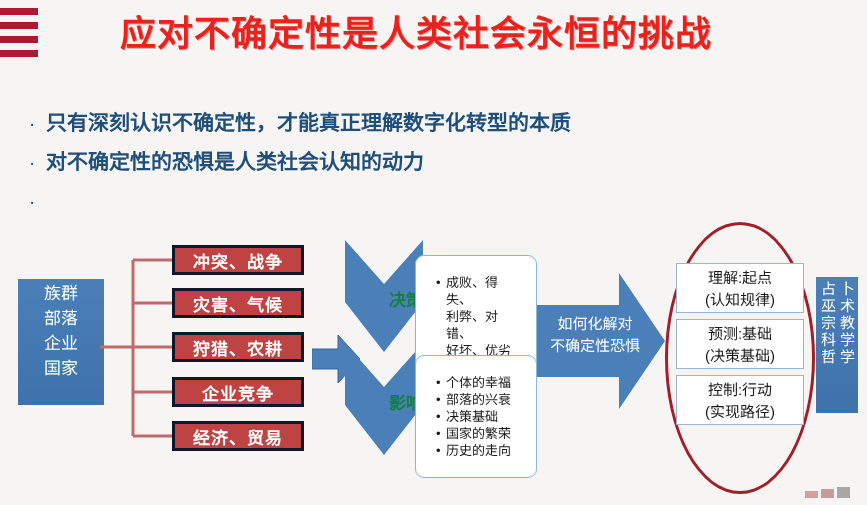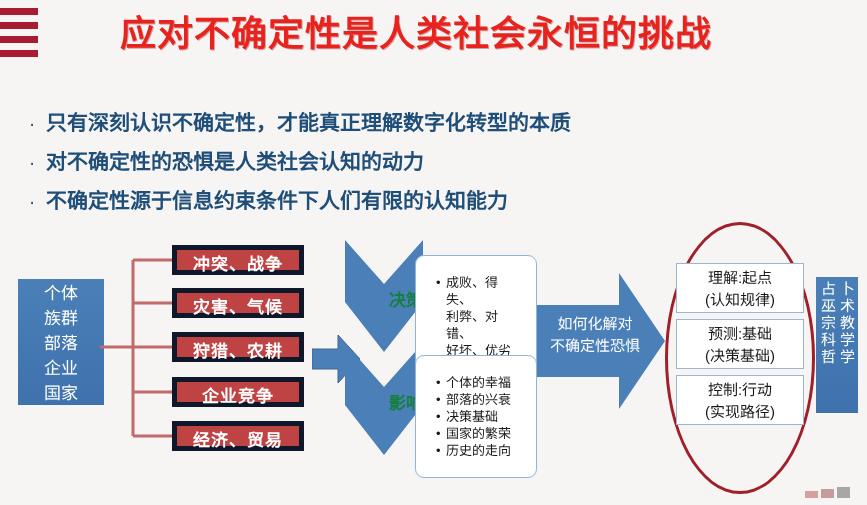--- a/index.html
+++ b/index.html
@@ -38,21 +38,21 @@
     color:#ffffff;font-size:17px;line-height:25px;text-align:center;
     padding-top:2px;box-sizing:border-box;
   }
 
   
   .conn{position:absolute;left:100px;top:25px;width:72px;height:215px;}
 
   
   .rbox{
     position:absolute;left:172px;width:132px;height:30px;
-    background:#bf4343;border:5px solid #0f172a;
+    background:#bf4343;border:3px solid #0f172a;
     color:#ffffff;font-size:17px;font-weight:bold;
     line-height:30px;text-align:center;letter-spacing:1px;
     box-sizing:border-box;
   }
 
   
   .smallarrow{position:absolute;left:312px;top:118px;width:48px;height:52px;}
 
   
   .chev{position:absolute;width:78px;height:112px;left:345px;}
@@ -136,28 +136,26 @@
     <div class="bl">
       <span class="dot">·</span>
       <span class="txt">只有深刻认识不确定性，才能真正理解数字化转型的本质</span>
     </div>
     <div class="bl">
       <span class="dot">·</span>
       <span class="txt">对不确定性的恐惧是人类社会认知的动力</span>
     </div>
     <div class="bl">
       <span class="dot">·</span>
-      <span class="txt">不确定性源于信息约束条件下人们有限的认知能力</span>
     </div>
   </div>
 
   <div class="diagram">
 
     <div class="srcbox">
-      <div>个体</div>
       <div>族群</div>
       <div>部落</div>
       <div>企业</div>
       <div>国家</div>
     </div>
 
     <svg class="conn" viewBox="0 0 72 215">
       <g stroke="#c06a6a" stroke-width="3" fill="none">
         <line x1="0" y1="107" x2="33" y2="107"></line>
         <line x1="33" y1="20" x2="33" y2="196"></line>

